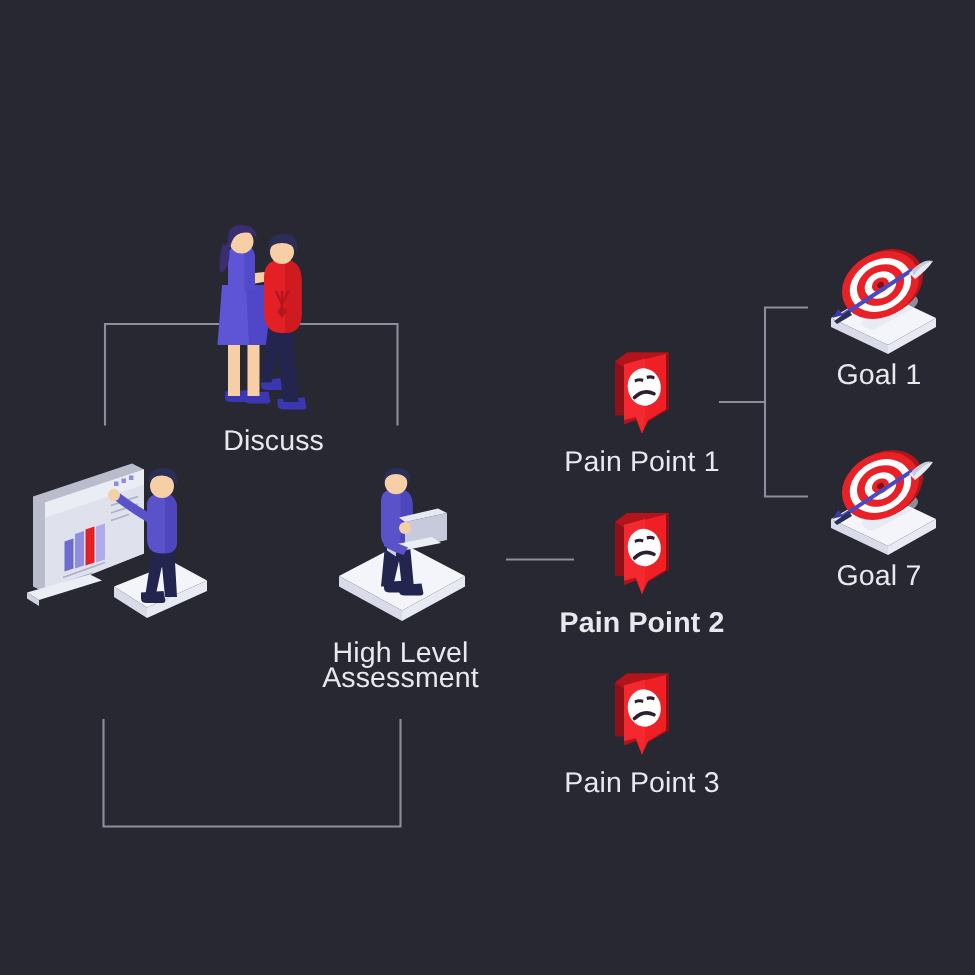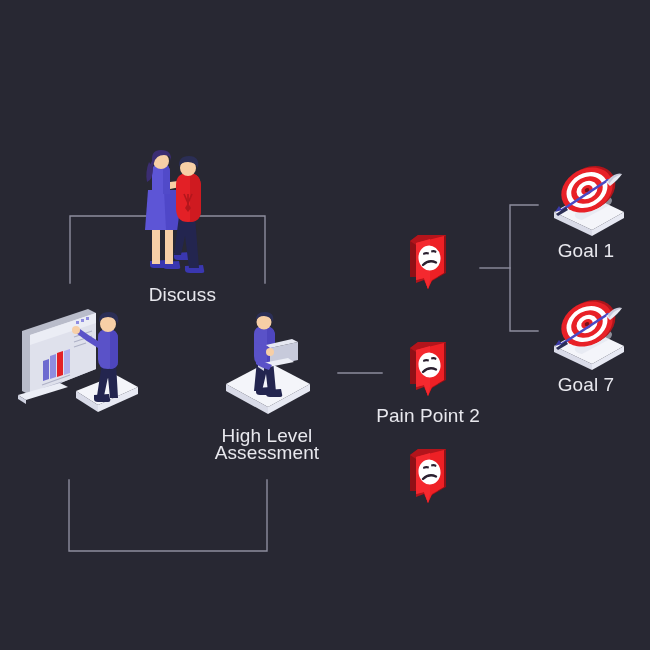--- a/index.html
+++ b/index.html
@@ -166,51 +166,53 @@
       <path d="M14 12 L42 5 L42 42 L30 49 L26 58 L22 47 L14 49 Z" fill="#ee2025"></path>
       <path d="M14 12 L28 8 L28 49 L26 58 L22 47 L14 49 Z" fill="#f4292f"></path>
       <ellipse cx="27.5" cy="27" rx="11" ry="12.5" fill="#ffffff" transform="rotate(-9 27.5 27)"></ellipse>
       <g fill="#2b2030">
         <path d="M21 22 Q24 20.5 27 21.5 L26.6 23.6 Q24 22.7 21.4 24 Z"></path>
         <path d="M29 19.5 Q32 18.5 34.5 20 L34 22 Q31.8 20.8 29.4 21.6 Z"></path>
       </g>
       <path d="M21 34 Q27 28 34 31.5" stroke="#2b2030" stroke-width="2.4" fill="none" stroke-linecap="round"></path>
     </svg>
   </div>
+  <div class="node-label" style="left: 368px; top: 300px; width: 120px; color: rgb(232, 232, 238);">Pain Point 1</div>
 
   <div class="node art" style="left:402px; top:338px; width:52px; height:62px;">
     <svg viewBox="0 0 52 62" width="52" height="62">
       <path d="M8 10 L16 4 L44 4 L44 42 L30 50 L26 58 L22 46 L8 46 Z" fill="#8f1016"></path>
       <path d="M8 10 L16 4 L44 4 L36 11 L36 46 L28 51 L26 58 L22 49 L14 52 L14 14 Z" fill="#b3141b"></path>
       <path d="M14 12 L42 5 L42 42 L30 49 L26 58 L22 47 L14 49 Z" fill="#ee2025"></path>
       <path d="M14 12 L28 8 L28 49 L26 58 L22 47 L14 49 Z" fill="#f4292f"></path>
       <ellipse cx="27.5" cy="27" rx="11" ry="12.5" fill="#ffffff" transform="rotate(-9 27.5 27)"></ellipse>
       <g fill="#2b2030">
         <path d="M21 22 Q24 20.5 27 21.5 L26.6 23.6 Q24 22.7 21.4 24 Z"></path>
         <path d="M29 19.5 Q32 18.5 34.5 20 L34 22 Q31.8 20.8 29.4 21.6 Z"></path>
       </g>
       <path d="M21 34 Q27 28 34 31.5" stroke="#2b2030" stroke-width="2.4" fill="none" stroke-linecap="round"></path>
     </svg>
   </div>
-  <div class="node-label" style="left: 368px; top: 407px; width: 120px; color: rgb(232, 232, 238);">Pain Point 2</div>
+  <div class="node-label" style="left: 368px; top: 407px; width: 120px; color: rgb(232, 232, 238); font-weight: bold;">Pain Point 2</div>
 
   <div class="node art" style="left:402px; top:445px; width:52px; height:62px;">
     <svg viewBox="0 0 52 62" width="52" height="62">
       <path d="M8 10 L16 4 L44 4 L44 42 L30 50 L26 58 L22 46 L8 46 Z" fill="#8f1016"></path>
       <path d="M8 10 L16 4 L44 4 L36 11 L36 46 L28 51 L26 58 L22 49 L14 52 L14 14 Z" fill="#b3141b"></path>
       <path d="M14 12 L42 5 L42 42 L30 49 L26 58 L22 47 L14 49 Z" fill="#ee2025"></path>
       <path d="M14 12 L28 8 L28 49 L26 58 L22 47 L14 49 Z" fill="#f4292f"></path>
       <ellipse cx="27.5" cy="27" rx="11" ry="12.5" fill="#ffffff" transform="rotate(-9 27.5 27)"></ellipse>
       <g fill="#2b2030">
         <path d="M21 22 Q24 20.5 27 21.5 L26.6 23.6 Q24 22.7 21.4 24 Z"></path>
         <path d="M29 19.5 Q32 18.5 34.5 20 L34 22 Q31.8 20.8 29.4 21.6 Z"></path>
       </g>
       <path d="M21 34 Q27 28 34 31.5" stroke="#2b2030" stroke-width="2.4" fill="none" stroke-linecap="round"></path>
     </svg>
   </div>
+  <div class="node-label" style="left: 368px; top: 514px; width: 120px; color: rgb(232, 232, 238);">Pain Point 3</div>
 
   <div class="node art" style="left:546px; top:156px; width:90px; height:80px;">
     <svg viewBox="0 0 90 80" width="90" height="80">
       <path d="M8 56 L40 38 L78 56 L46 74 Z" fill="#f4f5fa"></path>
       <path d="M8 56 L46 74 L46 80 L8 62 Z" fill="#d9dbe8"></path>
       <path d="M46 74 L78 56 L78 62 L46 80 Z" fill="#e7e9f3"></path>
       <path d="M30 56 Q26 62 36 64 L62 50 Q70 44 62 40 Z" fill="#dfe1ec" opacity="0.55"></path>
       <g transform="translate(41,34) rotate(-29) scale(1,0.78) translate(-41,-34)">
         <circle cx="44" cy="34" r="27" fill="#b0151b"></circle>
         <circle cx="41" cy="34" r="27" fill="#e82127"></circle>

